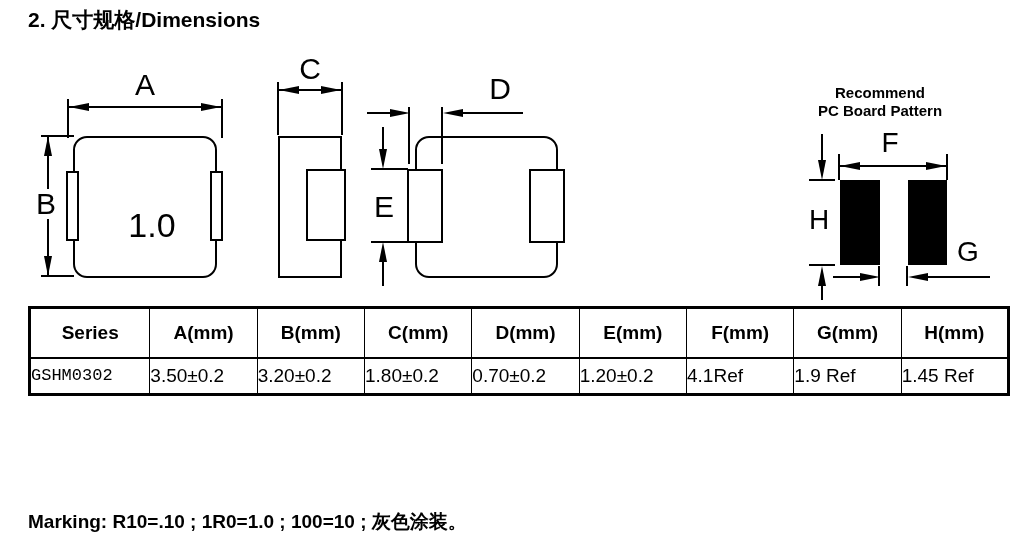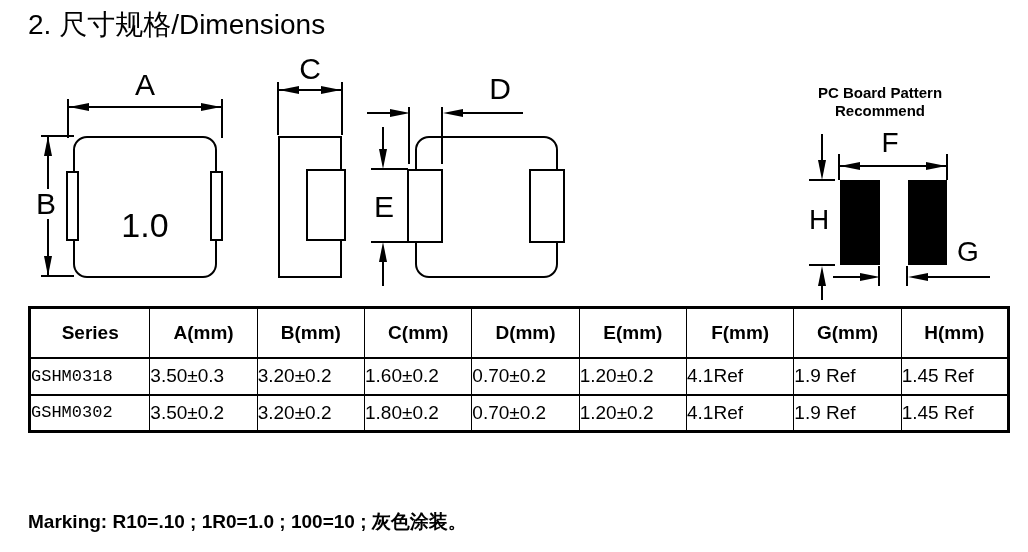--- a/index.html
+++ b/index.html
@@ -21,23 +21,23 @@
           border-left:4px solid transparent; border-right:4px solid transparent;
           border-bottom:20px solid #000; }
   .arrD { position:absolute; width:0; height:0;
           border-left:4px solid transparent; border-right:4px solid transparent;
           border-top:20px solid #000; }
   
   .shape { position:absolute; border:2px solid #000; background:#fff; }
   .dimlbl { position:absolute; font-size:30px; line-height:1; text-align:center; color:#000; }
   .dimlbl.sm { font-size:28px; }
 
-  #section-title { position:absolute; left:28px; top:6px; font-size:28px; font-weight:normal; }
+  #section-title { position:absolute; left:28px; top:6px; font-size:21px; font-weight:bold; }
   #part-marking {
-    position:absolute; left:73px; top:136px; width:144px; height:178px;
+    position:absolute; left:80px; top:136px; width:144px; height:178px;
     display:flex; align-items:center; justify-content:center; font-size:34px;
   }
   #pcb-title {
     position:absolute; left:778px; top:84px; width:204px;
     text-align:center; font-size:15px; font-weight:bold; line-height:18px;
   }
   #marking-note { position:absolute; left:28px; top:509px; font-size:19px; font-weight:bold; }
 
   #dims-table {
     position:absolute; left:28px; top:306px; width:982px;
@@ -108,22 +108,22 @@
     <div class="arrD" style="left:379px; top:149px;"></div>
     <div class="ln" style="left:371px; top:168px; width:37px; height:2px;"></div>
     <div class="dimlbl" style="left:368px; top:192px; width:32px;">E</div>
     <div class="ln" style="left:371px; top:241px; width:37px; height:2px;"></div>
     <div class="arrU" style="left:379px; top:242px;"></div>
     <div class="ln" style="left:382px; top:262px; width:2px; height:24px;"></div>
   </div>
 
   <div>
     <div id="pcb-title">
+      <div>Recommend</div>
       <div>PC Board Pattern</div>
-      <div>Recommend</div>
     </div>
 
     <div class="dimlbl sm" style="left:868px; top:129px; width:44px;">F</div>
     <div class="ln" style="left:838px; top:154px; width:2px; height:26px;"></div>
     <div class="ln" style="left:946px; top:154px; width:2px; height:26px;"></div>
     <div class="ln" style="left:840px; top:165px; width:106px; height:2px;"></div>
     <div class="arrL" style="left:840px; top:162px;"></div>
     <div class="arrR" style="left:926px; top:162px;"></div>
 
     <div class="ln" style="left:821px; top:134px; width:2px; height:28px;"></div>
@@ -166,31 +166,20 @@
         <th>C(mm)</th>
         <th>D(mm)</th>
         <th>E(mm)</th>
         <th>F(mm)</th>
         <th>G(mm)</th>
         <th>H(mm)</th>
       </tr>
     </thead>
     <tbody>
       <tr>
-        <td class="series">GSHM0318</td>
-        <td>3.50±0.3</td>
-        <td>3.20±0.2</td>
-        <td>1.60±0.2</td>
-        <td>0.70±0.2</td>
-        <td>1.20±0.2</td>
-        <td>4.1Ref</td>
-        <td>1.9 Ref</td>
-        <td>1.45 Ref</td>
-      </tr>
-      <tr>
         <td class="series">GSHM0302</td>
         <td>3.50±0.2</td>
         <td>3.20±0.2</td>
         <td>1.80±0.2</td>
         <td>0.70±0.2</td>
         <td>1.20±0.2</td>
         <td>4.1Ref</td>
         <td>1.9 Ref</td>
         <td>1.45 Ref</td>
       </tr>

